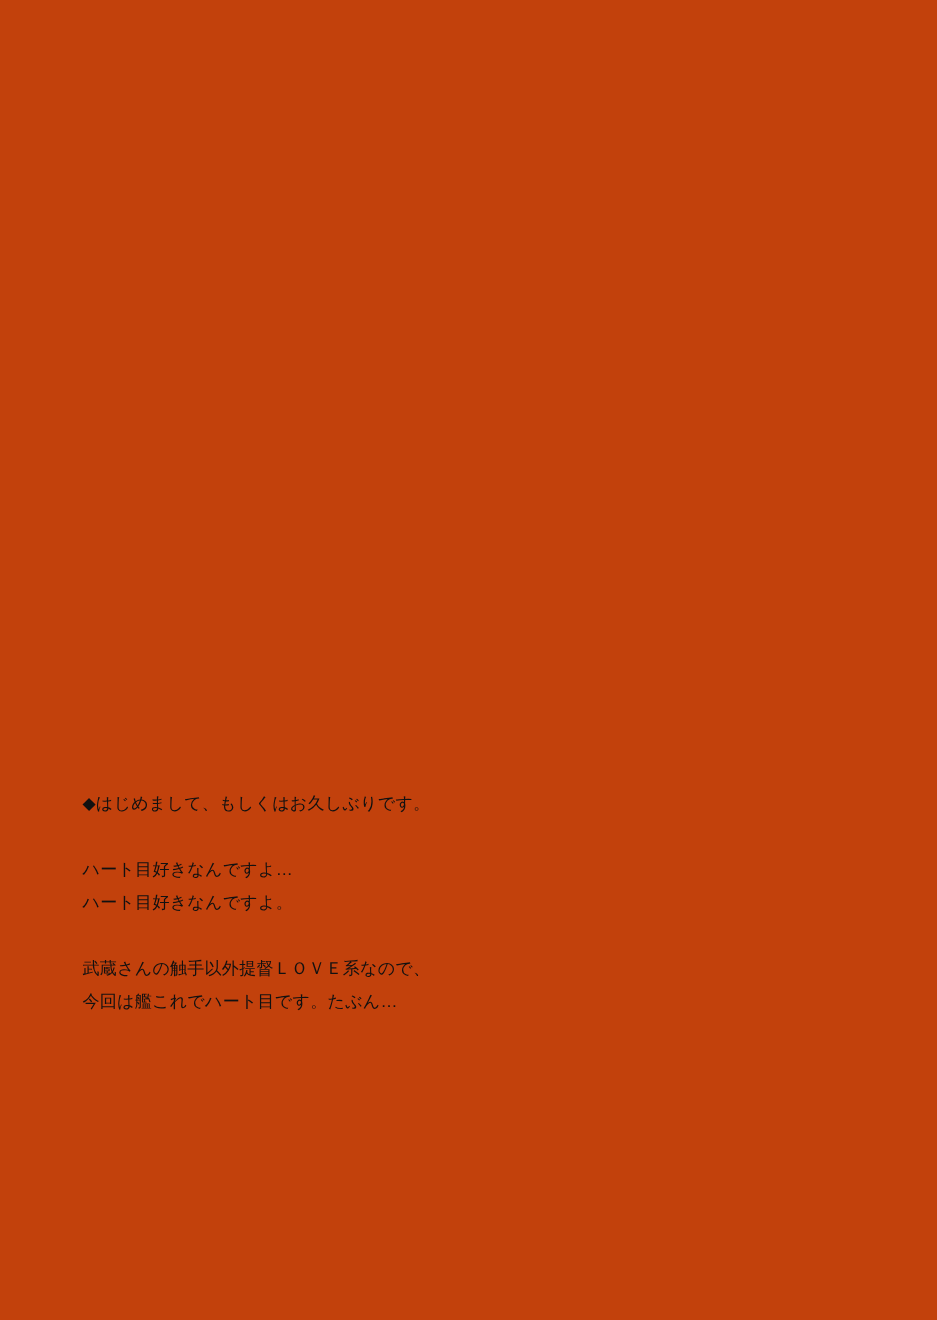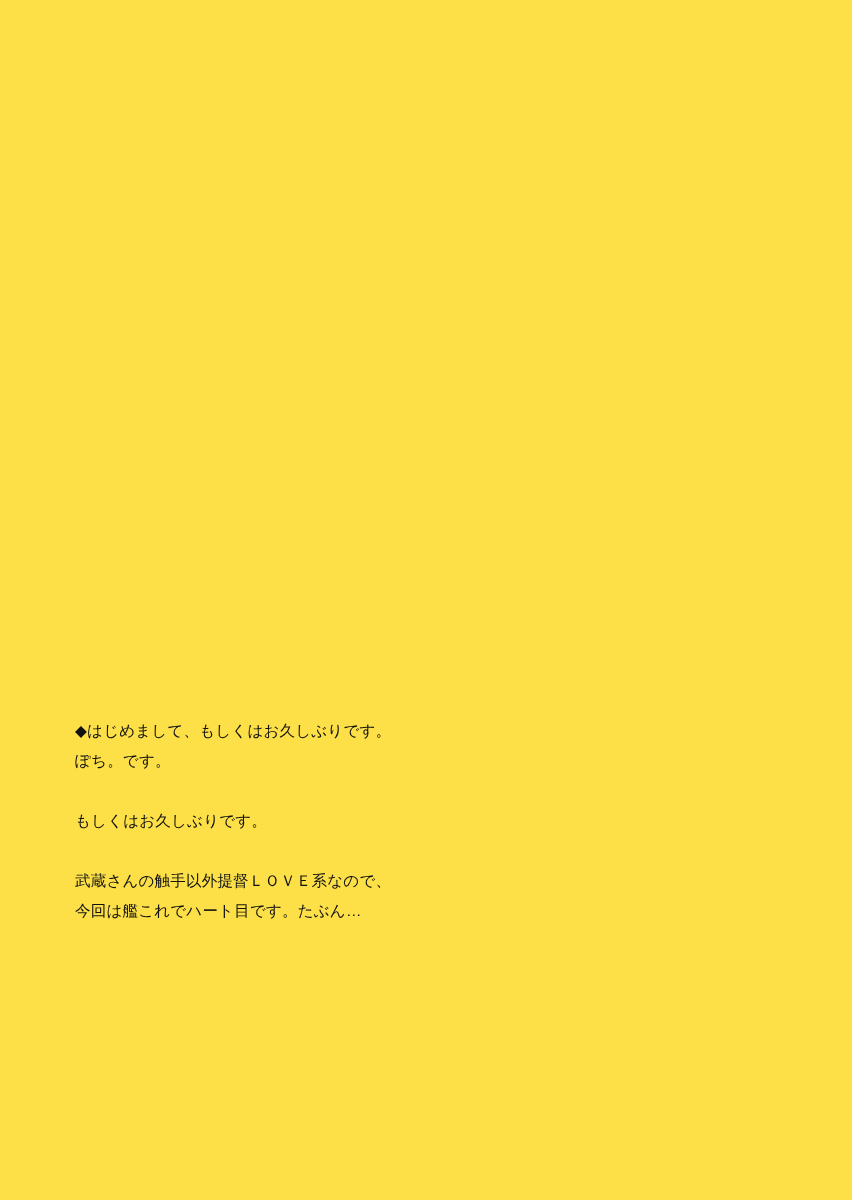--- a/index.html
+++ b/index.html
@@ -11,21 +11,21 @@
     width: 852px;
     height: 1200px;
     position: relative;
     font-family: "Liberation Sans", "DejaVu Sans", sans-serif;
     color: #1a1a1a;
     overflow: hidden;
   }
   .page {
     position: absolute;
     inset: 0;
-    background: #fde047;
+    background: #c2410c;
   }
   .afterword {
     position: absolute;
     left: 75px;
     top: 716px;
     width: 700px;
   }
   .para {
     margin: 0 0 30px 0;
   }
@@ -43,26 +43,26 @@
 </style>
 </head>
 <body>
 
 <div class="page">
 
   <div class="afterword">
 
     <div class="para">
       <div class="line">◆はじめまして、もしくはお久しぶりです。</div>
-      <div class="line">ぽち。です。</div>
     </div>
 
 
     <div class="para">
-      <div class="line">もしくはお久しぶりです。</div>
+      <div class="line">ハート目好きなんですよ…</div>
+      <div class="line">ハート目好きなんですよ。</div>
     </div>
 
 
     <div class="para">
       <div class="line">武蔵さんの触手以外提督ＬＯＶＥ系なので、</div>
       <div class="line">今回は艦これでハート目です。たぶん…</div>
     </div>
 
   </div>
 

